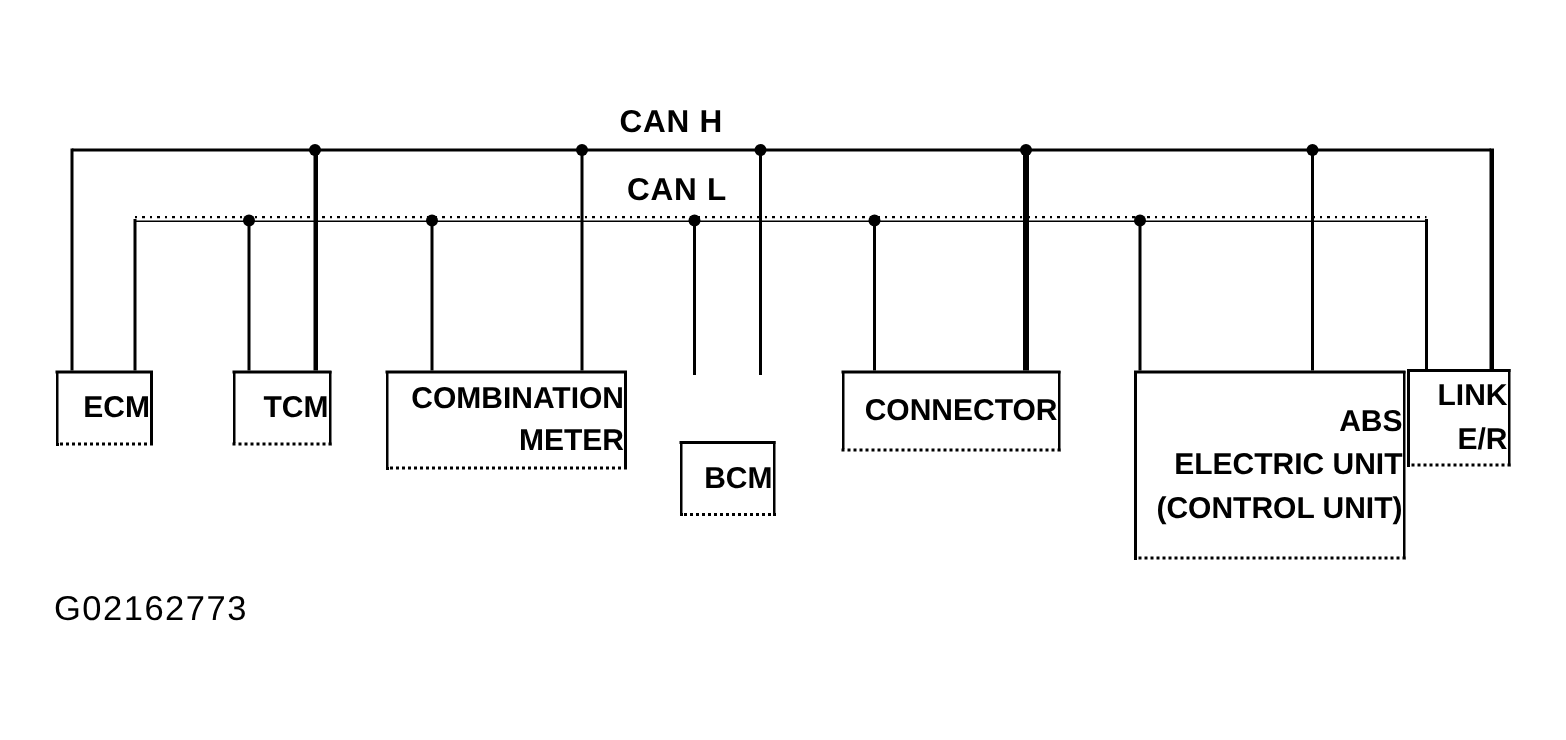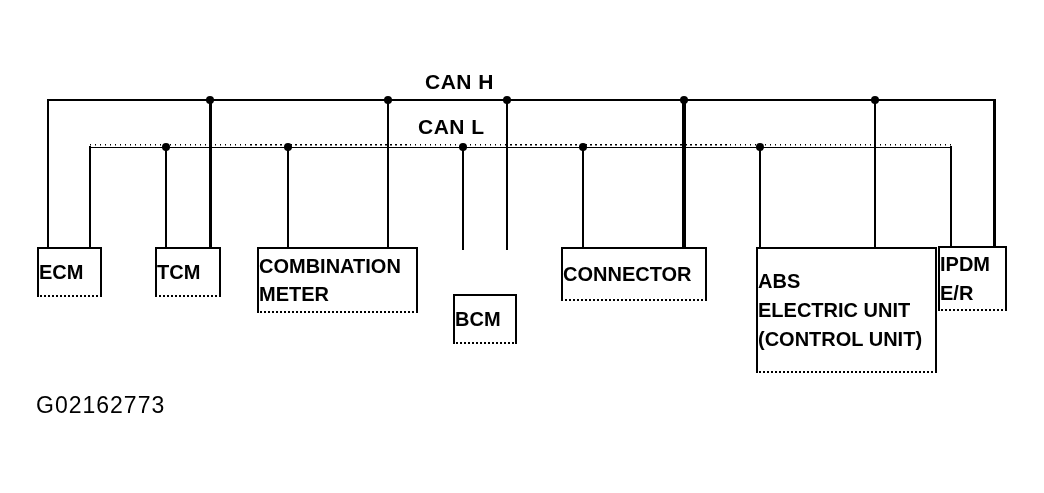--- a/index.html
+++ b/index.html
@@ -36,31 +36,31 @@
     background: #000;
     border-radius: 50%;
   }
   .bus-label {
     position: absolute;
     font-size: 21px;
     font-weight: 700;
     letter-spacing: 0.5px;
     white-space: nowrap;
   }
-  #canh-label { left: 413px; top: 70px; margin-left: 12px; }
+  #canh-label { left: 413px; top: 70px; }
   #canl-label { left: 418px; top: 115px; }
   .module-box {
     position: absolute;
     box-sizing: border-box;
     background: #fff;
     border: 2px solid #000;
     border-bottom: 2px dotted #000;
     display: flex;
     flex-direction: column;
-    align-items: flex-start;
+    align-items: flex-end;
     justify-content: center;
     text-align: center;
     font-size: 20px;
     font-weight: 700;
     line-height: 28px;
     white-space: nowrap;
   }
   .module-data_link_connector { line-height: 21px; }
   .module-abs_actuator { line-height: 29px; }
   .module-ipdm_er { line-height: 29px; }
@@ -122,16 +122,16 @@
     </div>
     <div class="module-box module-data_link_connector" style="left: 561px; top: 247px; width: 146px; height: 54px;">
       <div>CONNECTOR</div>
     </div>
     <div class="module-box module-abs_actuator" style="left: 756px; top: 247px; width: 181px; height: 126px;">
       <div>ABS</div>
       <div>ELECTRIC UNIT</div>
       <div>(CONTROL UNIT)</div>
     </div>
     <div class="module-box module-ipdm_er" style="left: 938px; top: 246px; width: 69px; height: 65px;">
-      <div>IPDM</div>
+      <div>LINK</div>
       <div>E/R</div>
     </div>
   </div>
 
 </body></html>

